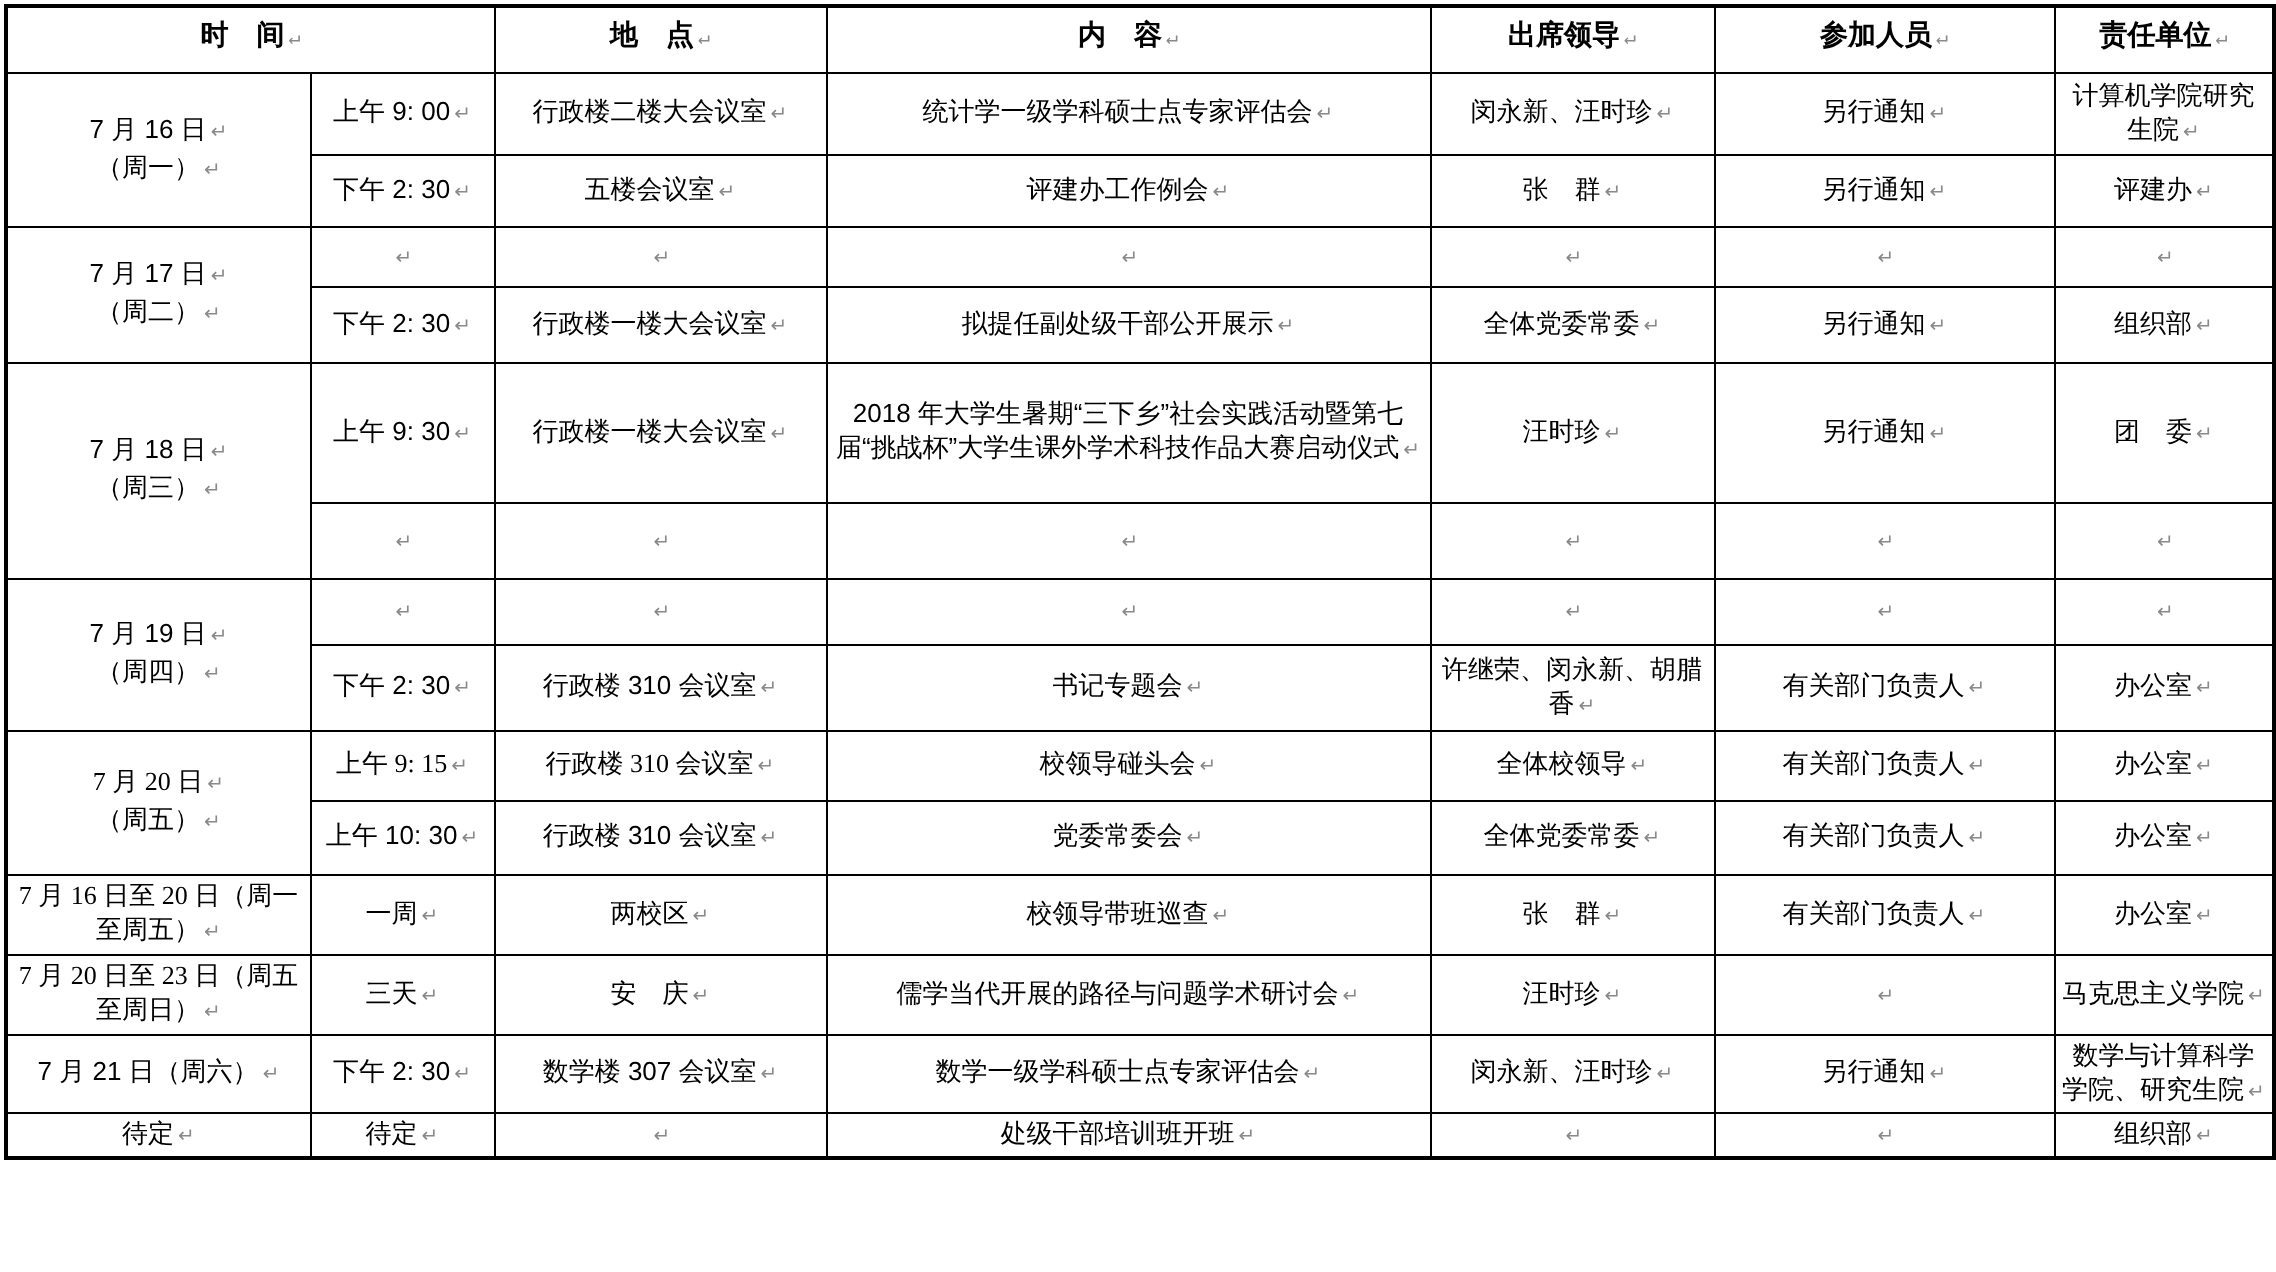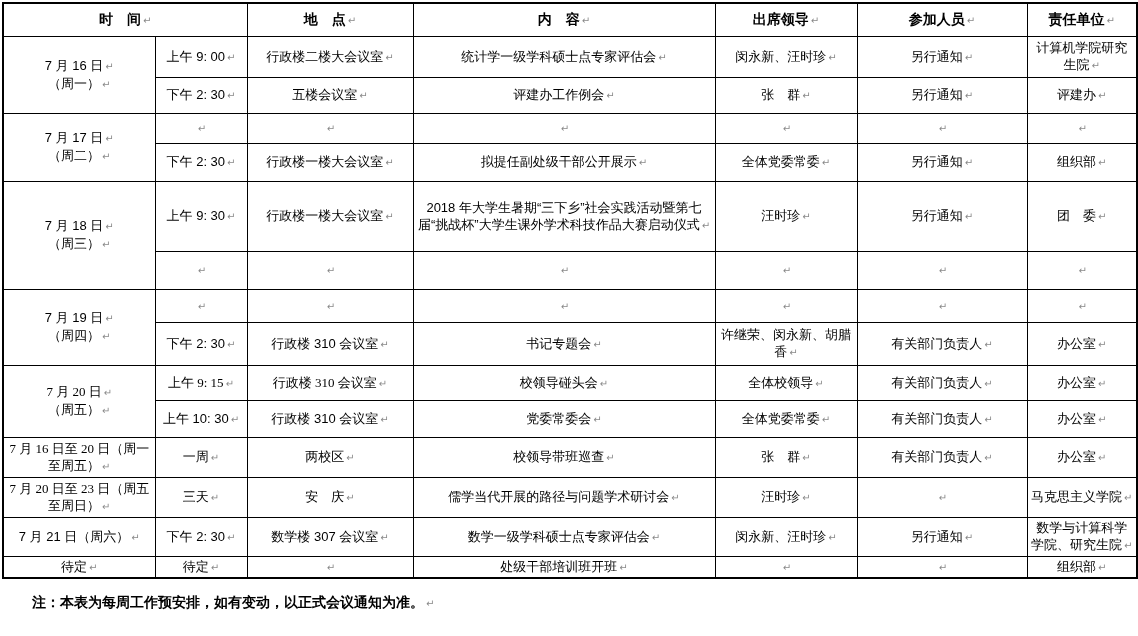--- a/index.html
+++ b/index.html
@@ -39,21 +39,21 @@
   }
   
   col.c-date { width: 152px; }
   col.c-time { width: 92px; }
   col.c-loc  { width: 166px; }
   col.c-cont { width: 302px; }
   col.c-lead { width: 142px; }
   col.c-part { width: 170px; }
   col.c-unit { width: 110px; }
   
-  #schedule thead tr { height: 33px; }
+  #schedule thead tr { height: 33px; font-family: Liberation Mono, monospace; }
   #schedule tbody tr:nth-child(1)  { height: 41px; }
   #schedule tbody tr:nth-child(2)  { height: 36px; }
   #schedule tbody tr:nth-child(3)  { height: 30px; }
   #schedule tbody tr:nth-child(4)  { height: 38px; }
   #schedule tbody tr:nth-child(5)  { height: 70px; }
   #schedule tbody tr:nth-child(6)  { height: 38px; }
   #schedule tbody tr:nth-child(7)  { height: 33px; }
   #schedule tbody tr:nth-child(8)  { height: 43px; }
   #schedule tbody tr:nth-child(9)  { height: 35px; font-family: Liberation Serif, serif; }
   #schedule tbody tr:nth-child(10) { height: 37px; }
@@ -412,14 +412,13 @@
           <td>
             <span class="cell-line"><span class="mk">↵</span></span>
           </td>
           <td>
             <span class="cell-line">组织部<span class="mk">↵</span></span>
           </td>
         </tr>
       </tbody>
   </table>
 
-  <div class="note"><span>注：本表为每周工作预安排，如有变动，以正式会议通知为准。</span><span class="mk">↵</span></div>
 </div>
 
 </body></html>

